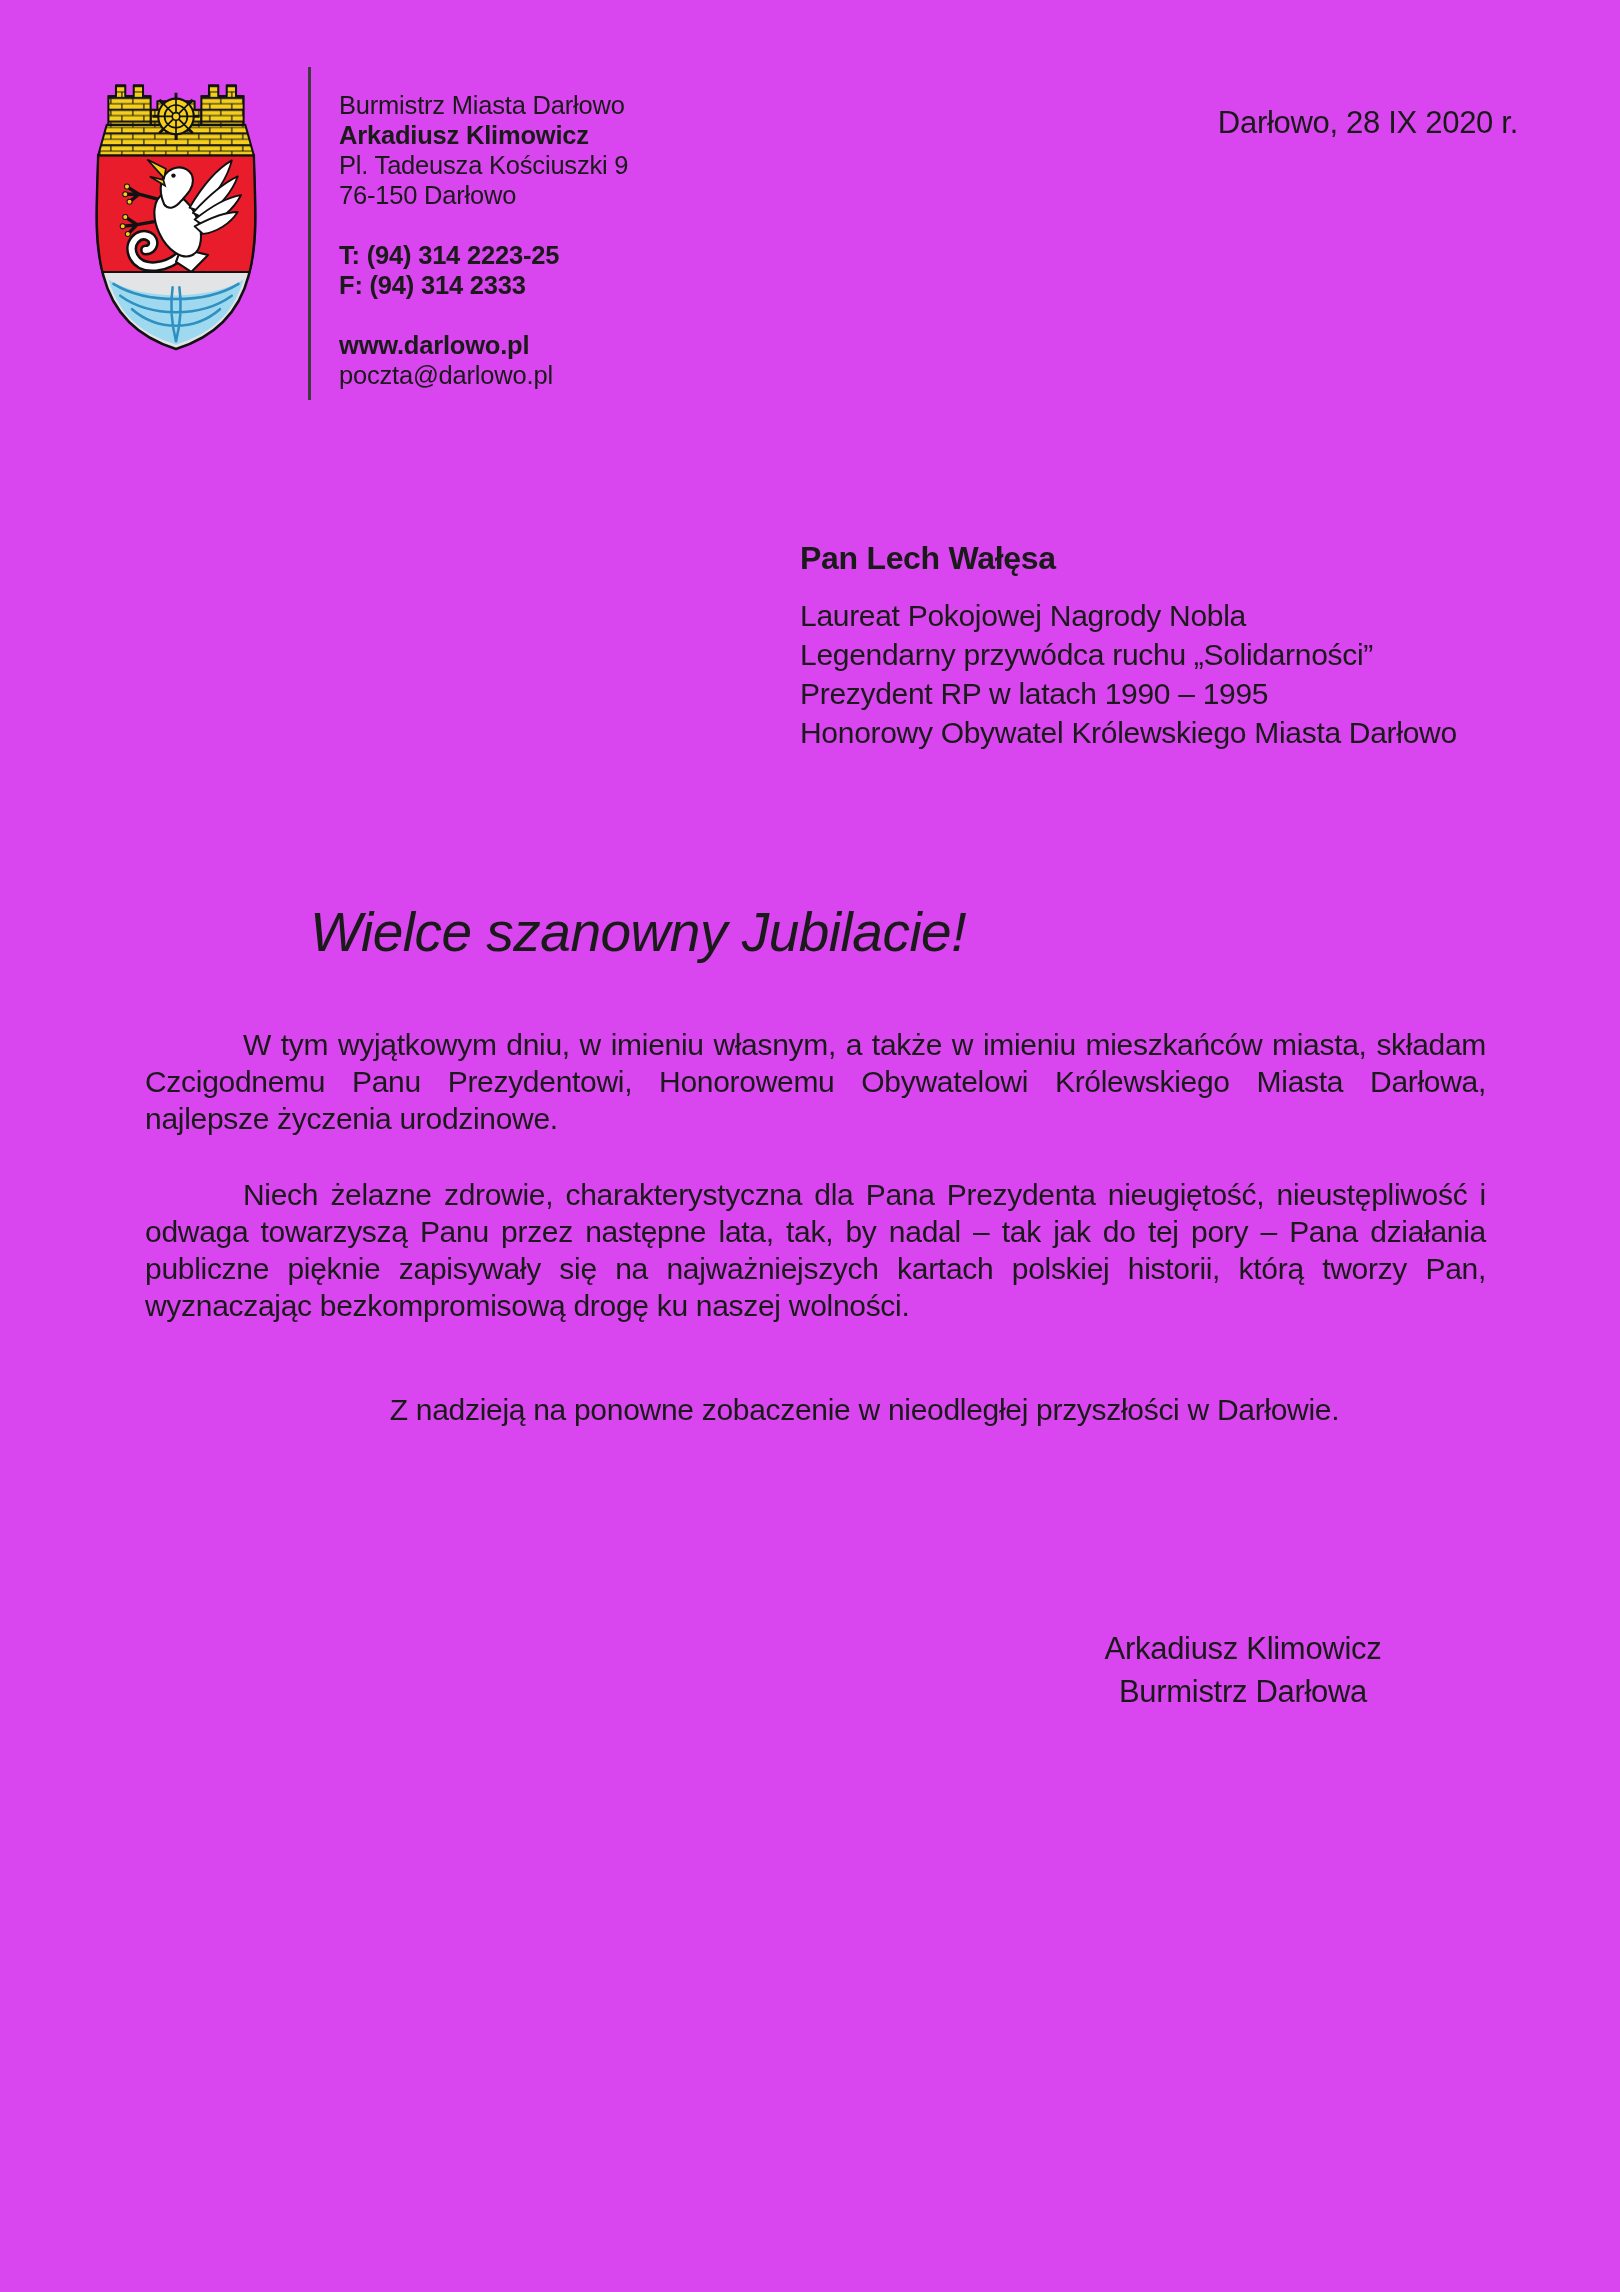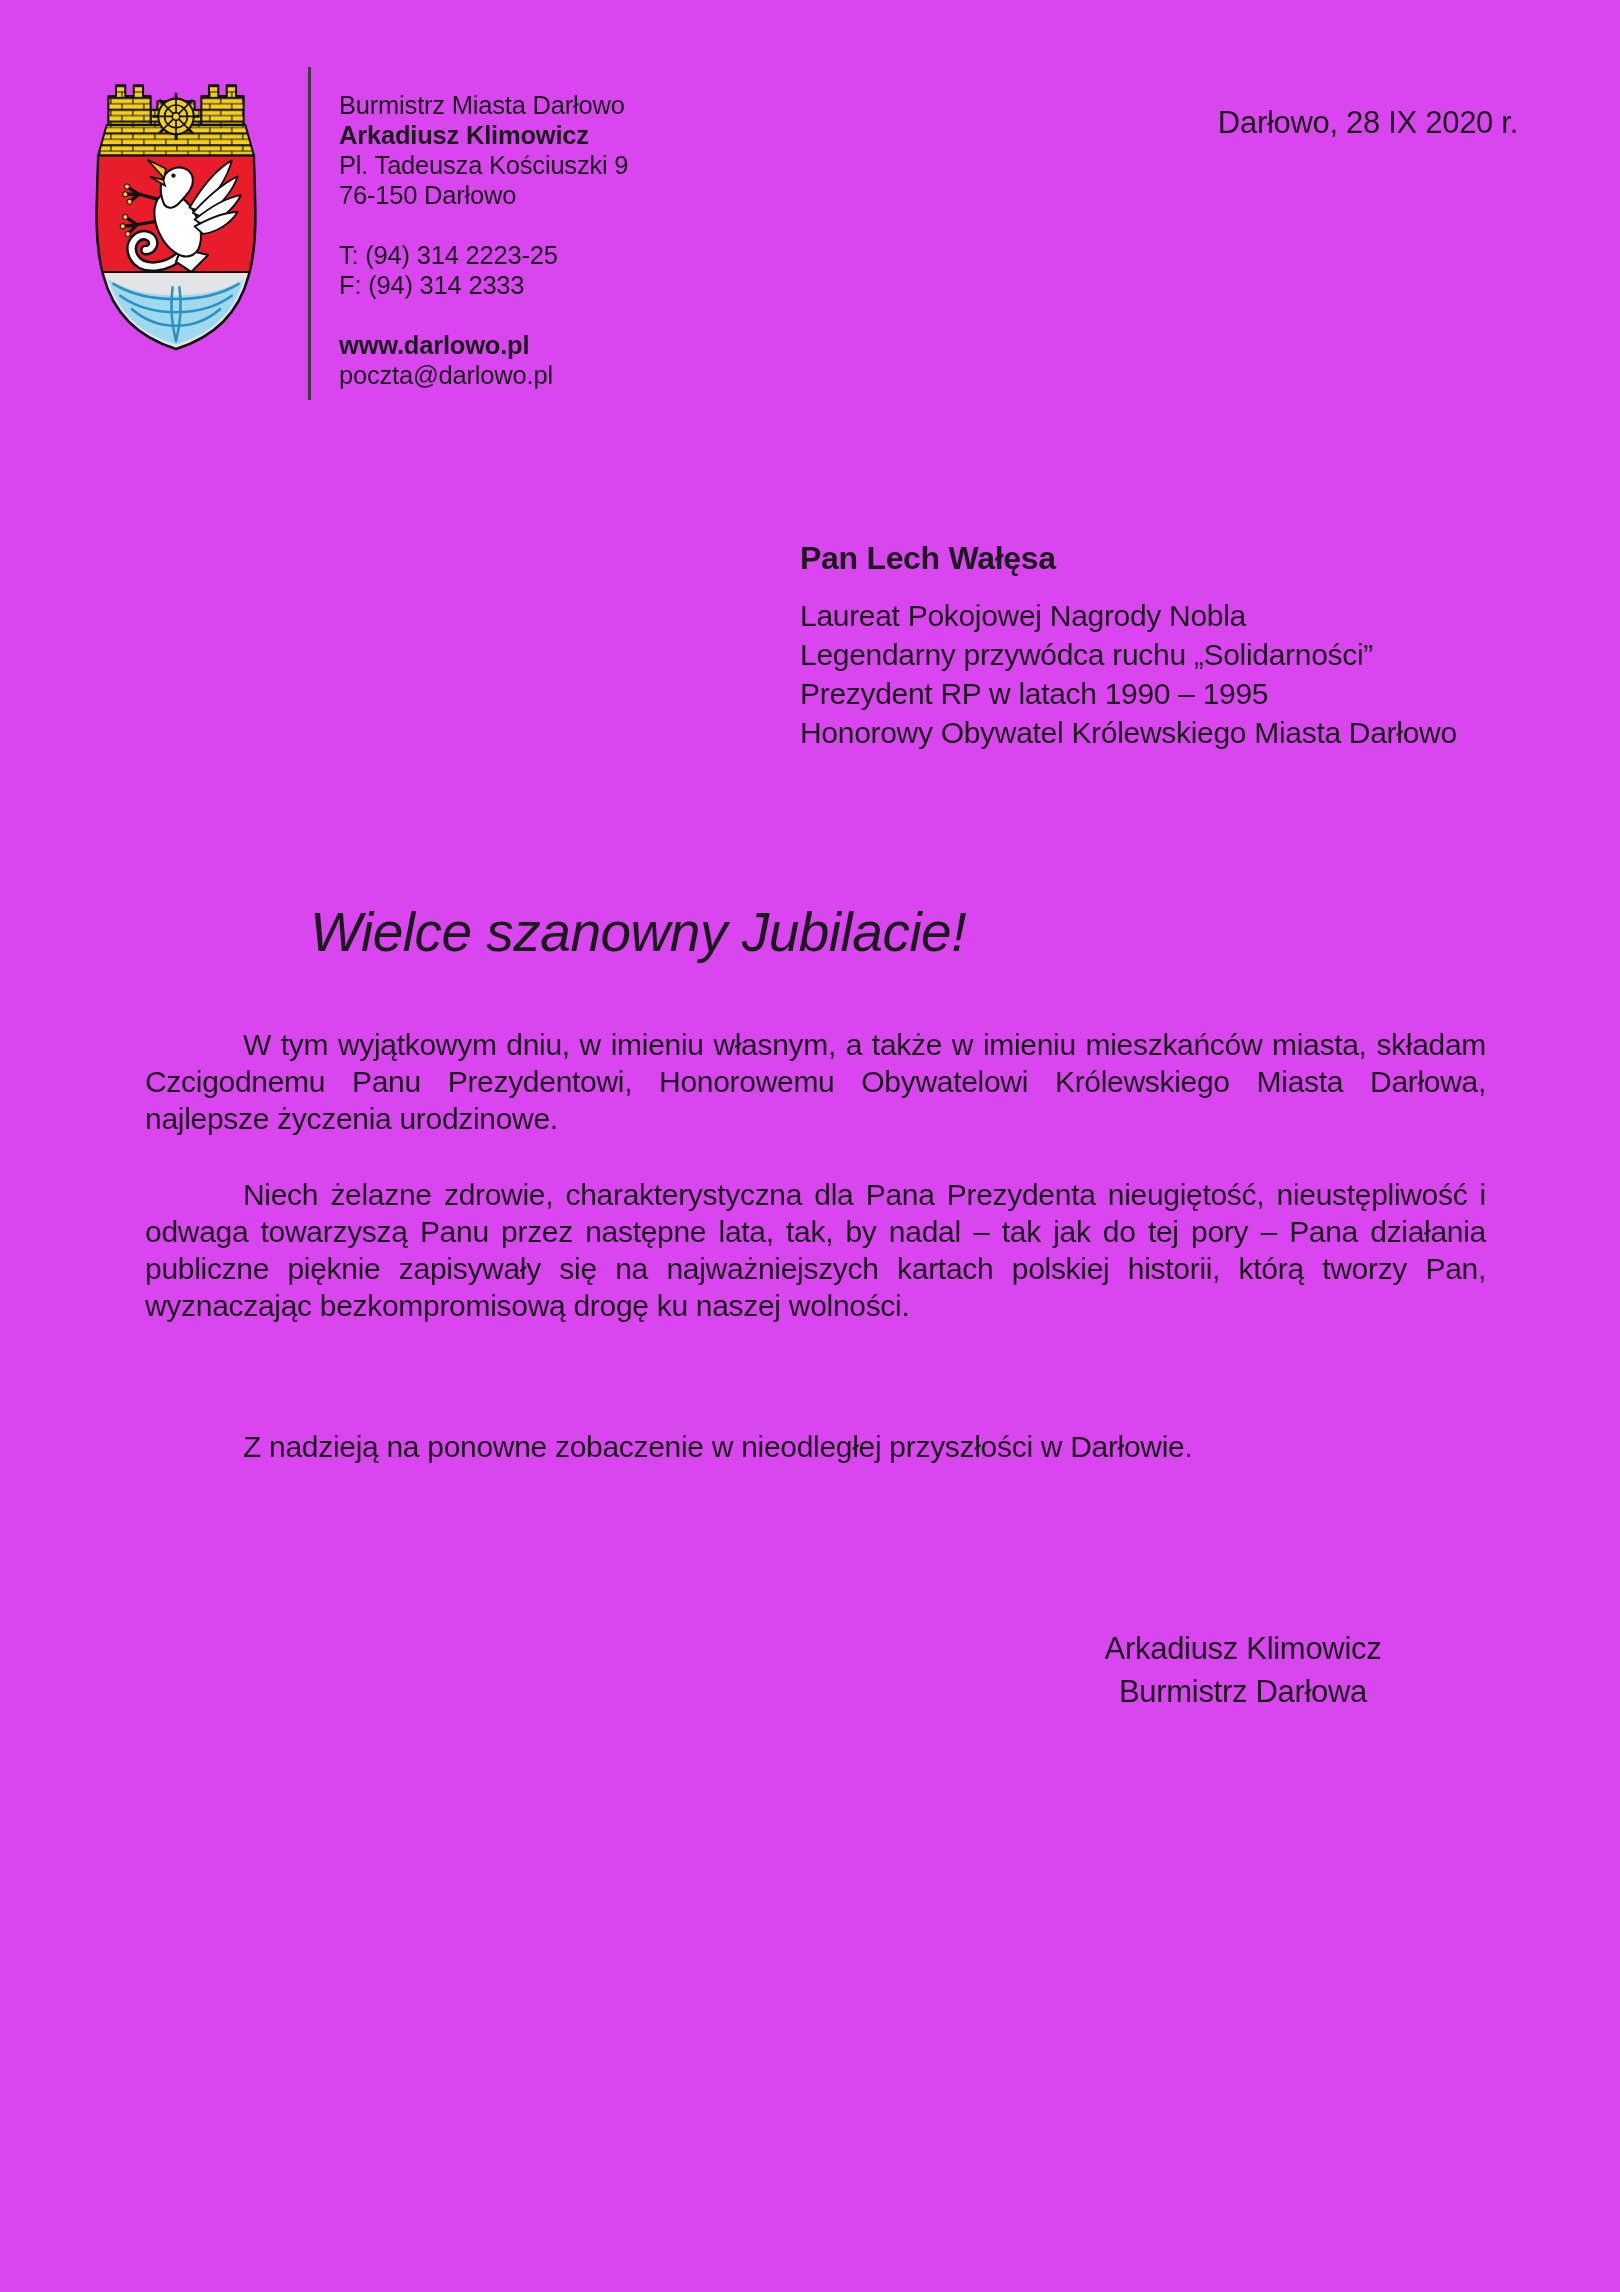--- a/index.html
+++ b/index.html
@@ -11,33 +11,33 @@
     font-family:"Liberation Sans", sans-serif;
     color:var(--ink,#1a1a1a);
     overflow:hidden;
     padding-left:32px;
   }
   
   .coa{position:absolute;left:83px;top:74px;width:186px;height:281px;}
   .divider{position:absolute;left:308px;top:67px;width:2.9px;height:333px;background:var(--divider,#3c3c3c);}
   .sender{position:absolute;left:339px;top:90px;font-size:25.5px;line-height:30px;letter-spacing:-0.2px;}
   .sender .b{font-weight:700;}
-  .sender .semib{font-weight:400;}
+  .sender .semib{font-weight:700;}
   .spacer{height:30px;}
   .date{position:absolute;top:104px;right:134px;font-size:31px;line-height:37px;letter-spacing:-0.3px;}
   
   .recipient{position:absolute;left:800px;top:537px;letter-spacing:-0.3px;}
   .recipient .name{font-size:32px;font-weight:700;line-height:43px;margin:0 0 15.7px 0;}
   .recipient .line{font-size:30px;line-height:39px;}
   
   .salutation{position:absolute;left:310px;top:900px;font-size:55px;font-style:italic;letter-spacing:-0.5px;}
   .body-text{position:absolute;left:145px;top:1026px;width:1341px;font-size:30px;line-height:37px;letter-spacing:-0.3px;}
   .body-text p{margin:0;text-indent:98px;text-align:justify;}
   .body-text p.p2{margin-top:39px;}
-  .body-text p.p3{margin-top:104px;text-align:left;}
+  .body-text p.p3{margin-top:67px;text-align:center;}
   
   .signature{position:absolute;left:998px;top:1627px;width:490px;text-align:center;font-size:31px;line-height:43px;letter-spacing:-0.3px;}
   .signature .title{}
 </style>
 </head>
 <body>
 
 <div class="page">
 
   <svg class="coa" viewBox="0 0 220 332" aria-hidden="true">

